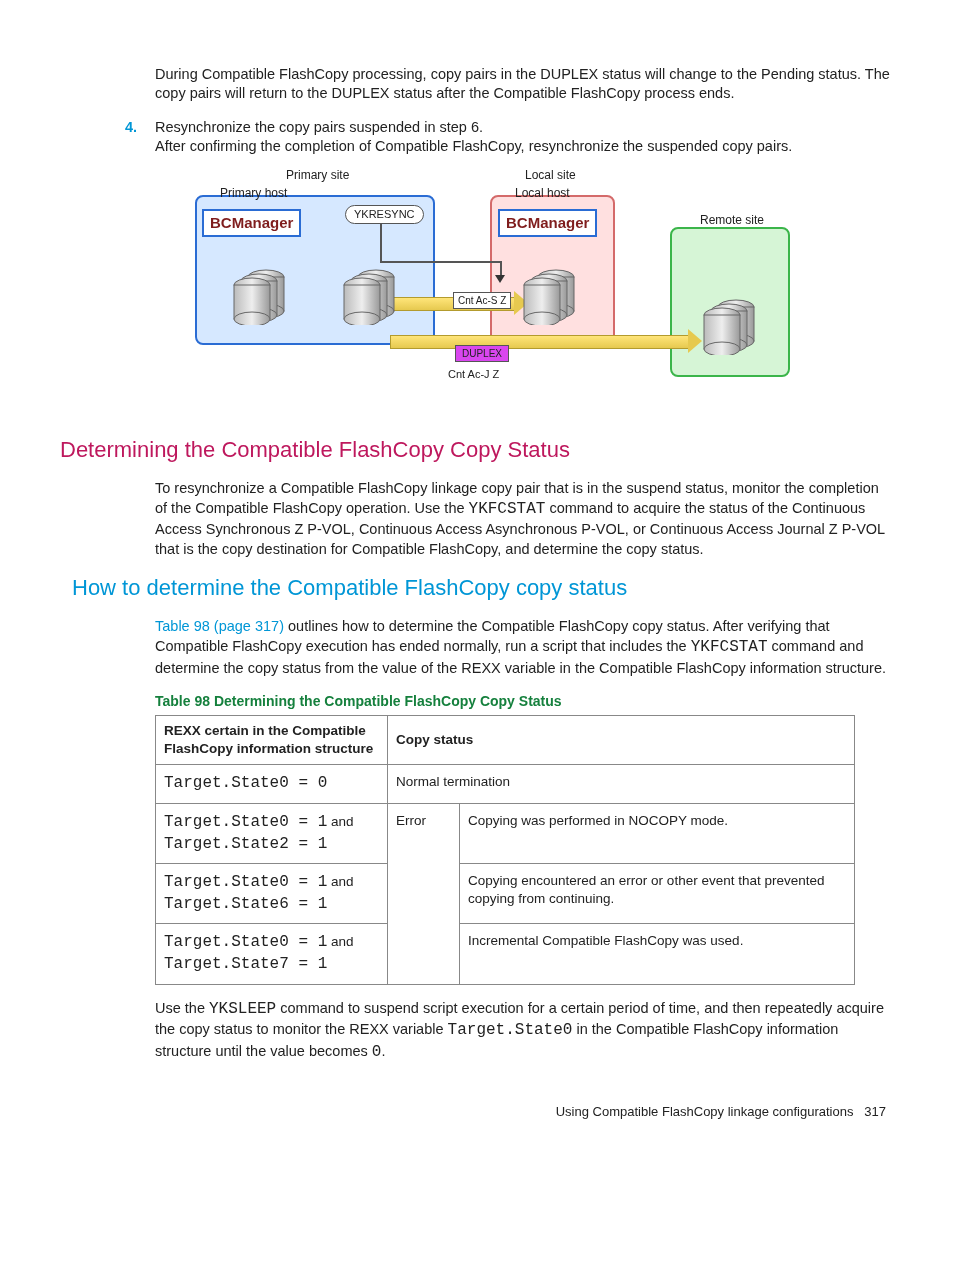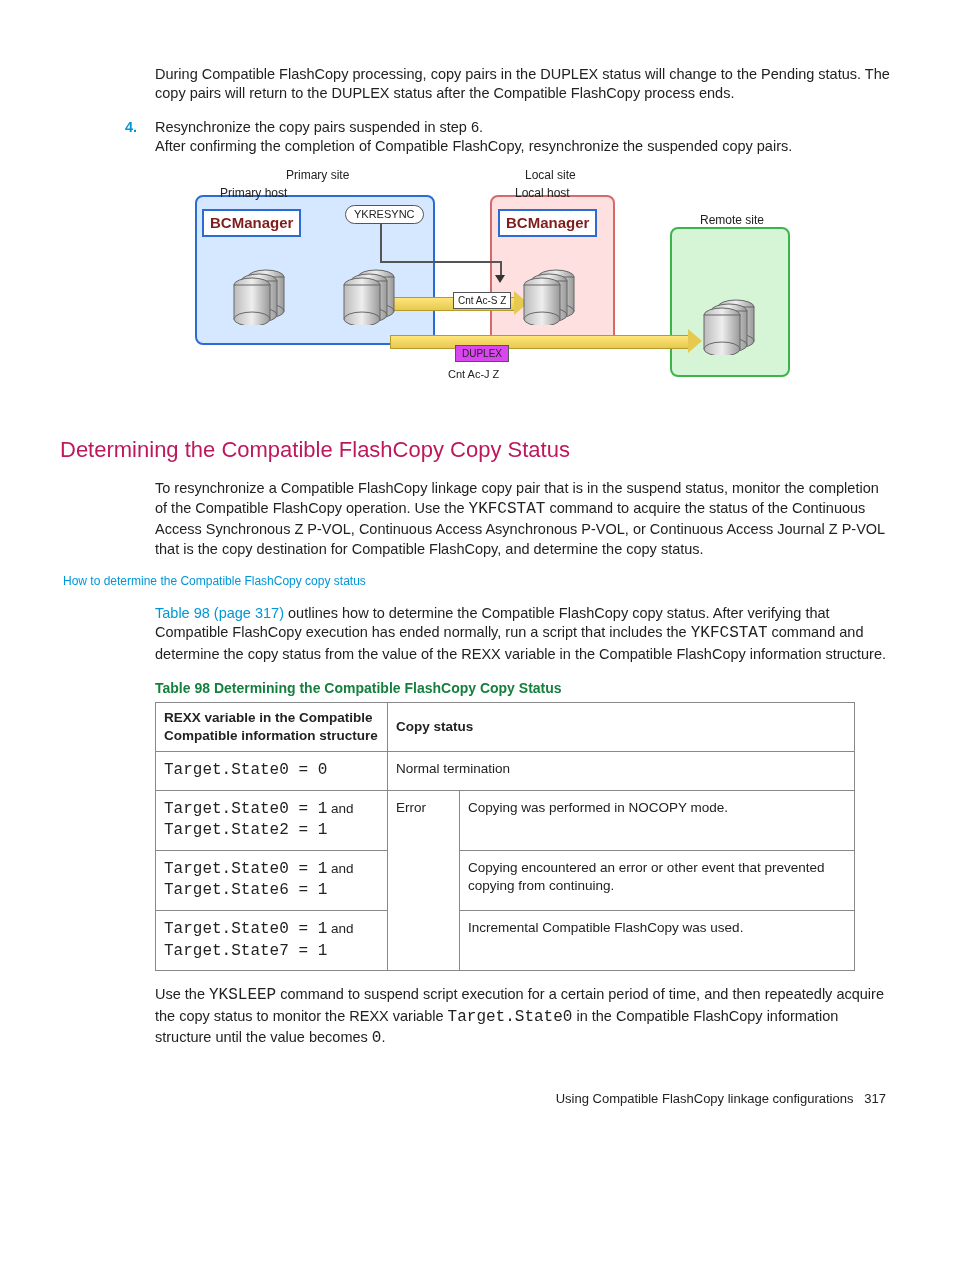--- a/index.html
+++ b/index.html
@@ -33,22 +33,22 @@
   h2.section {
     font-family: Arial, Helvetica, sans-serif;
     font-weight: normal;
     color: #be185d;
     font-size: 22px;
     margin: 18px 0 8px 0;
   }
   h3.subsection {
     font-weight: normal;
     color: #0096d6;
-    font-size: 12px;
-    margin: 14px 0 6px 3px;
+    font-size: 22px;
+    margin: 14px 0 6px 12px;
   }
   .table-caption {
     color: #15803d;
     font-weight: bold;
     margin-left: 95px;
     margin-top: 10px;
     margin-bottom: 4px;
     font-size: 14px;
   }
   table.doc-table {
@@ -290,21 +290,21 @@
 
 <p class="body-text">
   <a class="xref" href="#">Table 98 (page 317)</a><span> outlines how to determine the Compatible FlashCopy copy status. After verifying that Compatible FlashCopy execution has ended normally, run a script that includes the </span><code class="mono">YKFCSTAT</code><span> command and determine the copy status from the value of the REXX variable in the Compatible FlashCopy information structure.</span>
 </p>
 
 <div class="table-caption">Table 98 Determining the Compatible FlashCopy Copy Status</div>
 
 <table class="doc-table">
   <tbody>
       <tr>
-    <th style="width:215px;">REXX variable in the Compatible Compatible information structure</th>
+    <th style="width:215px;">REXX certain in the Compatible FlashCopy information structure</th>
     <th colspan="2">Copy status</th>
   </tr>
   <tr>
     <td><code class="mono">Target.State0 = 0</code></td>
     <td colspan="2">Normal termination</td>
   </tr>
   <tr>
     <td>
       <code class="mono">Target.State0 = 1</code><span> and </span><br>
       <code class="mono">Target.State2 = 1</code>

